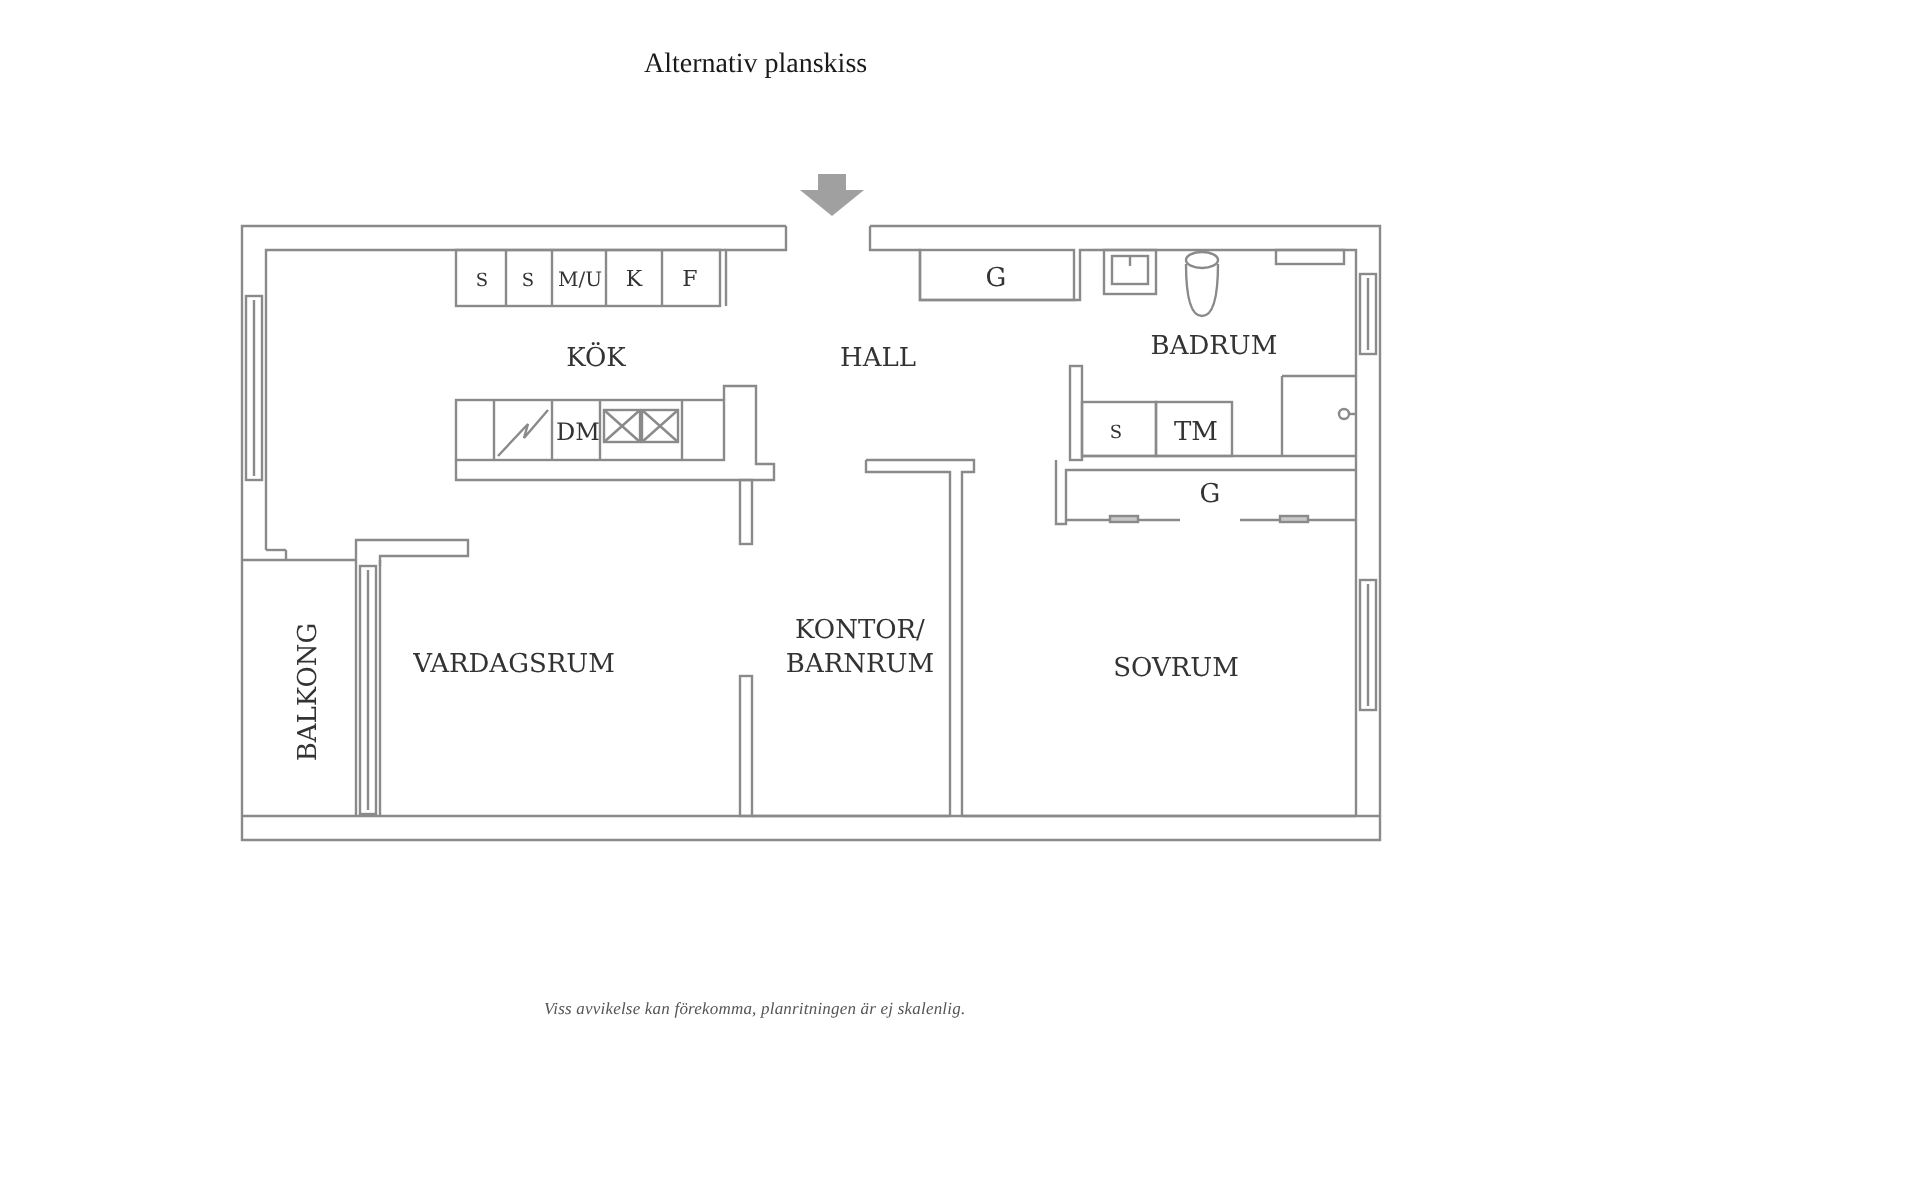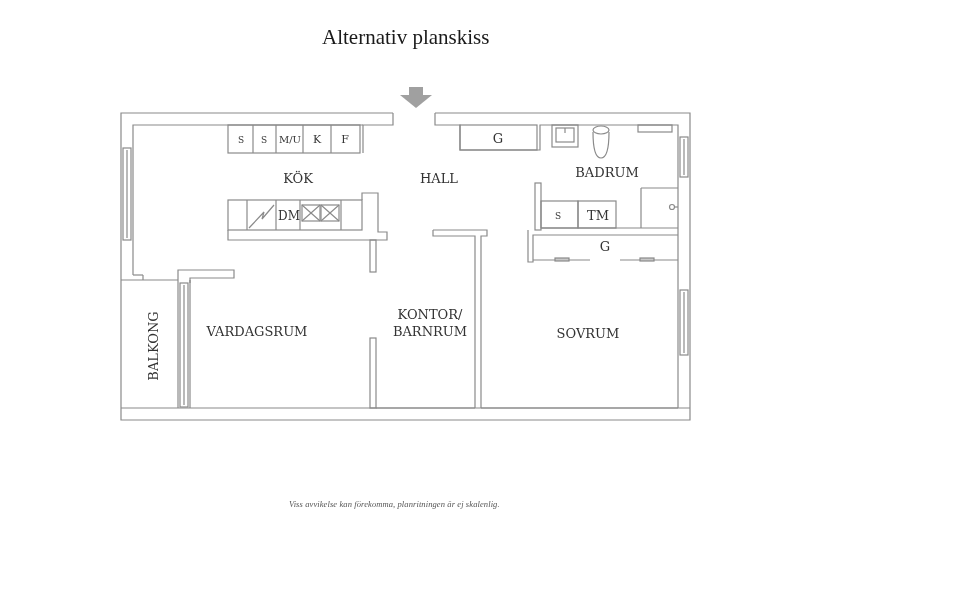--- a/index.html
+++ b/index.html
@@ -1,18 +1,18 @@
 <!DOCTYPE html>
 <html><head>
 <meta charset="utf-8">
 <style>
   html, body { margin: 0; padding: 0; background: #ffffff; }
   body { width: 960px; height: 600px; position: relative; overflow: hidden; font-family: "Liberation Serif", serif; }
-  .title { position: absolute; left: 322px; top: 25px; font-size: 21px; color: #1a1a1a; font-family: "Liberation Serif", serif; }
-  .footnote { position: absolute; left: 289px; top: 499px; font-size: 8.5px; font-style: italic; color: #555; font-family: "Liberation Serif", serif; letter-spacing: 0.1px; }
+  .title { position: absolute; left: 322px; top: 25px; font-size: 14px; color: #1a1a1a; font-family: "Liberation Serif", serif; }
+  .footnote { position: absolute; left: 272px; top: 499px; font-size: 8.5px; font-style: italic; color: #555; font-family: "Liberation Serif", serif; letter-spacing: 0.1px; }
   svg.plan { position: absolute; left: 0; top: 0; }
   .lbl { font-family: "DejaVu Serif", "Liberation Serif", serif; fill: #333; }
 </style>
 </head>
 <body>
 
 <div class="title">Alternativ planskiss</div>
 
 <svg class="plan" width="960" height="600" viewBox="0 0 960 600" stroke="#8a8a8a" stroke-width="1.2" fill="none">
 

